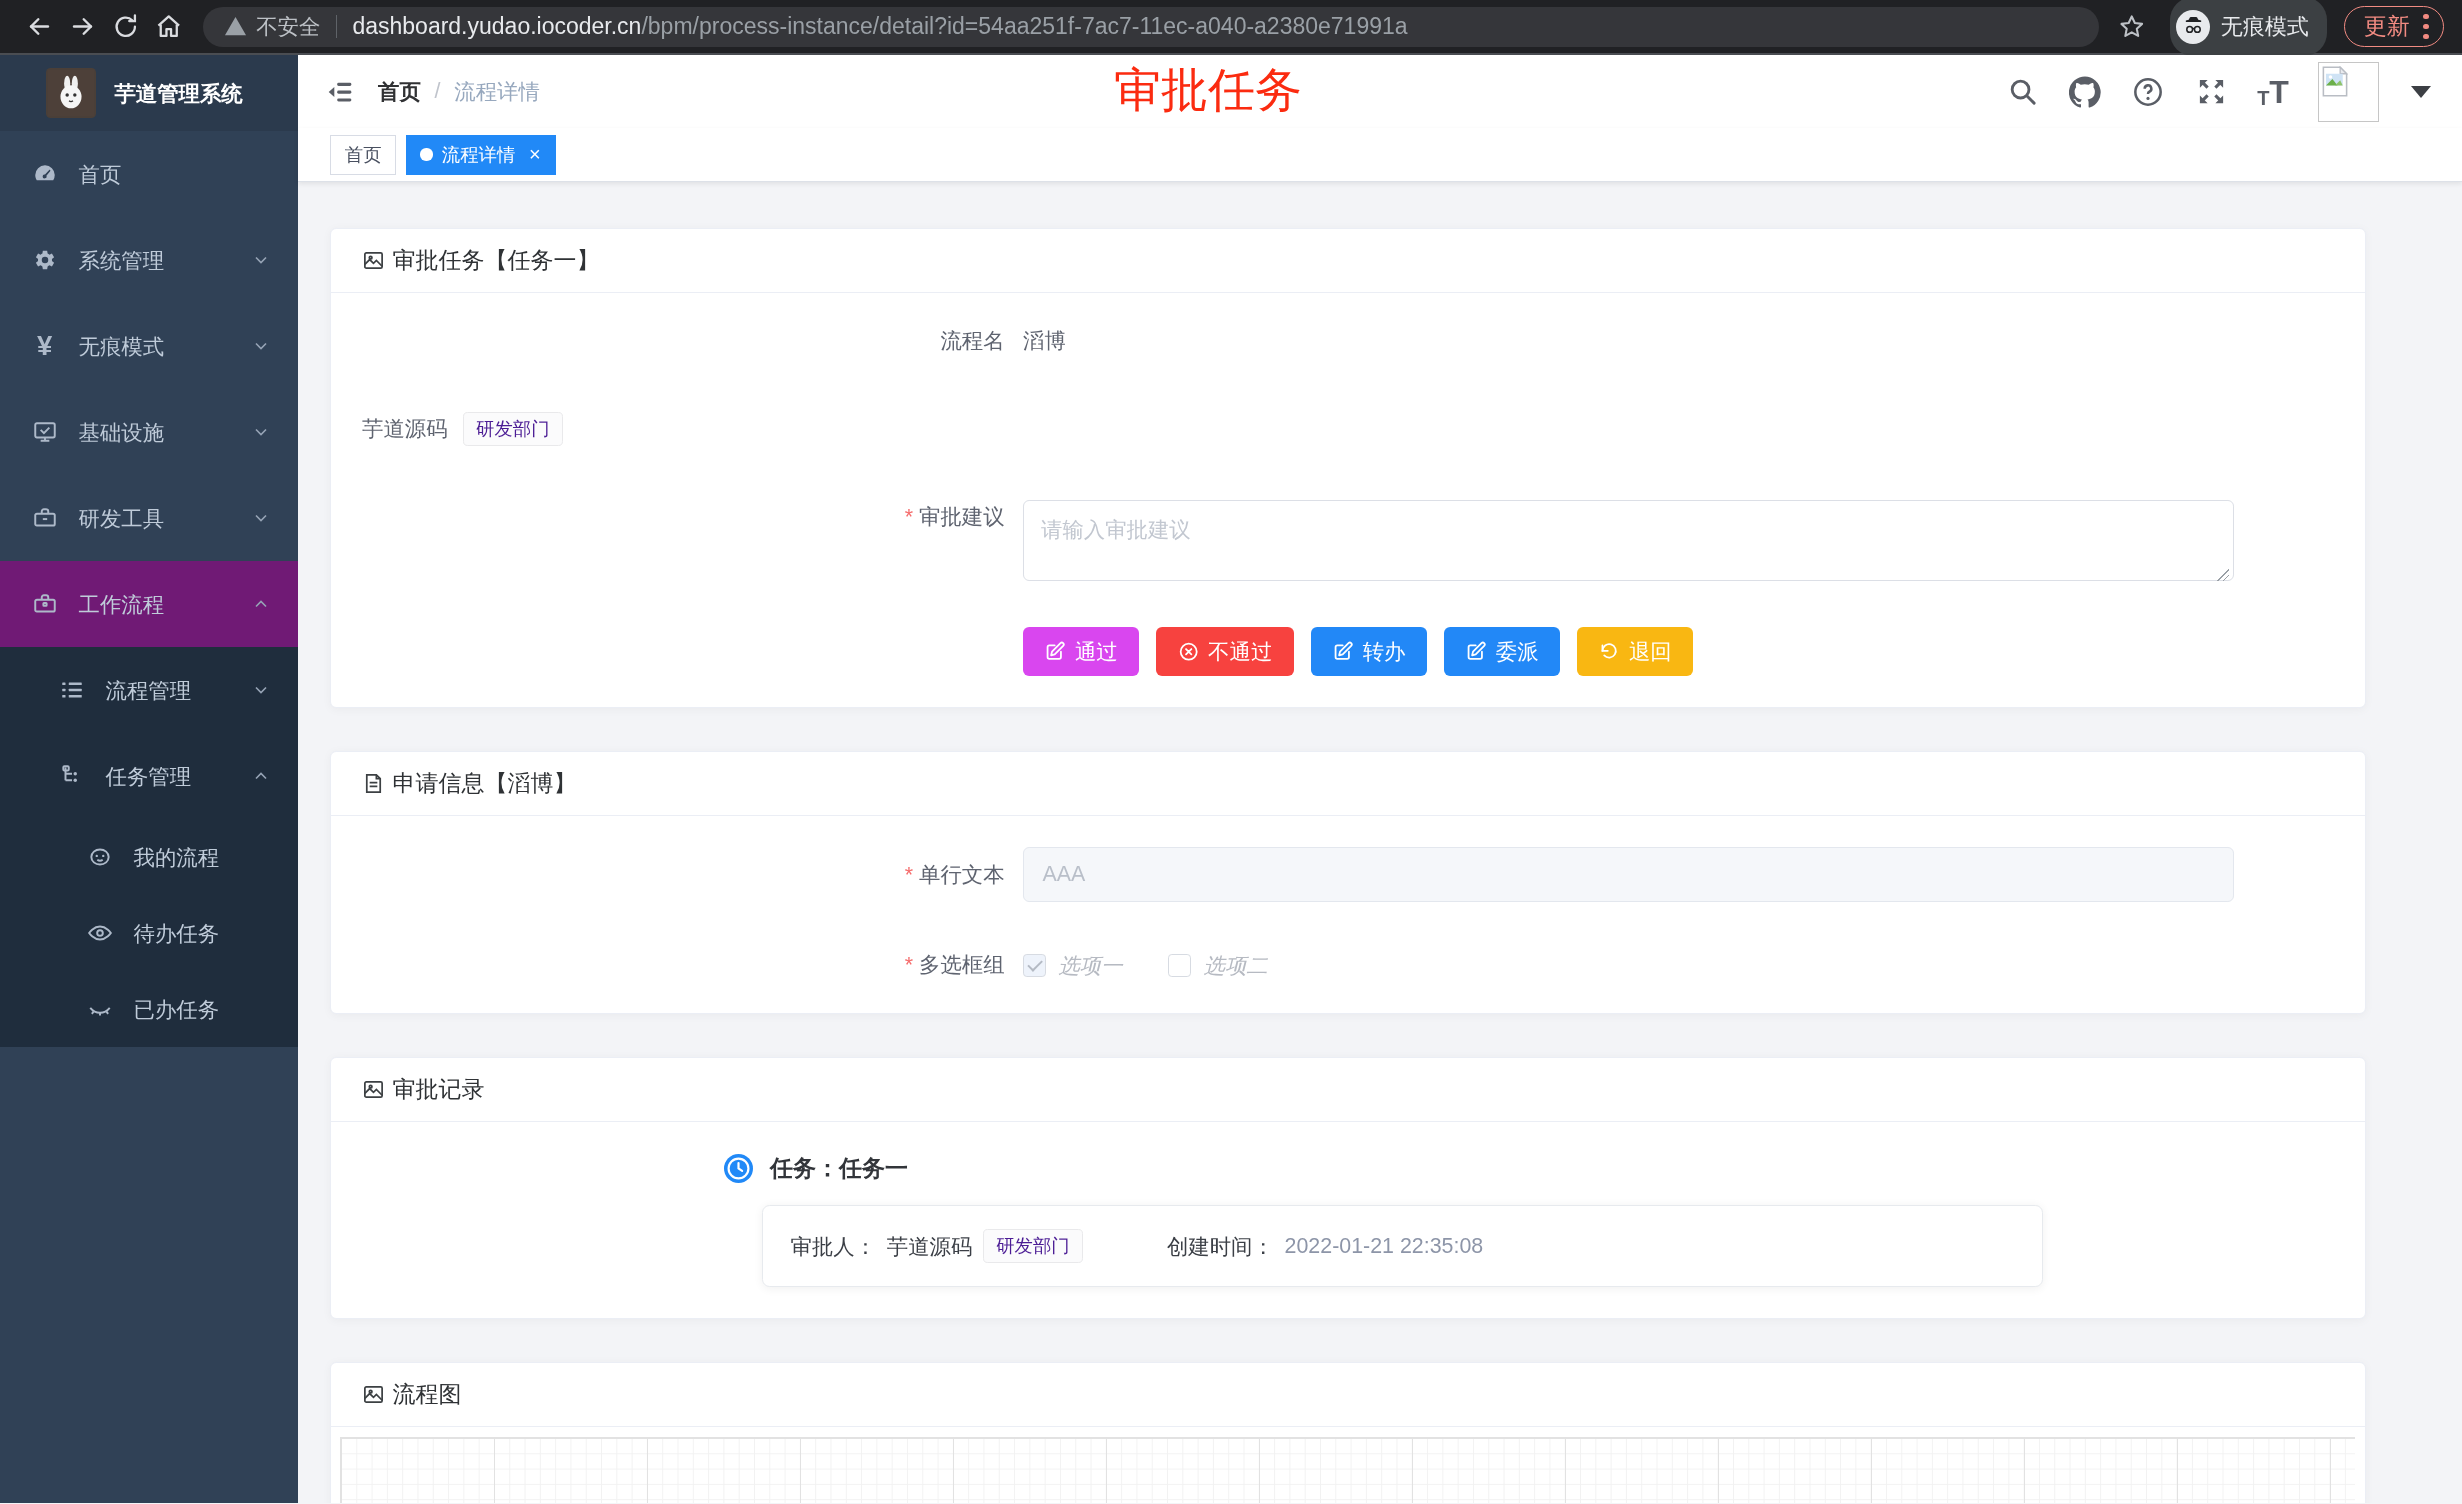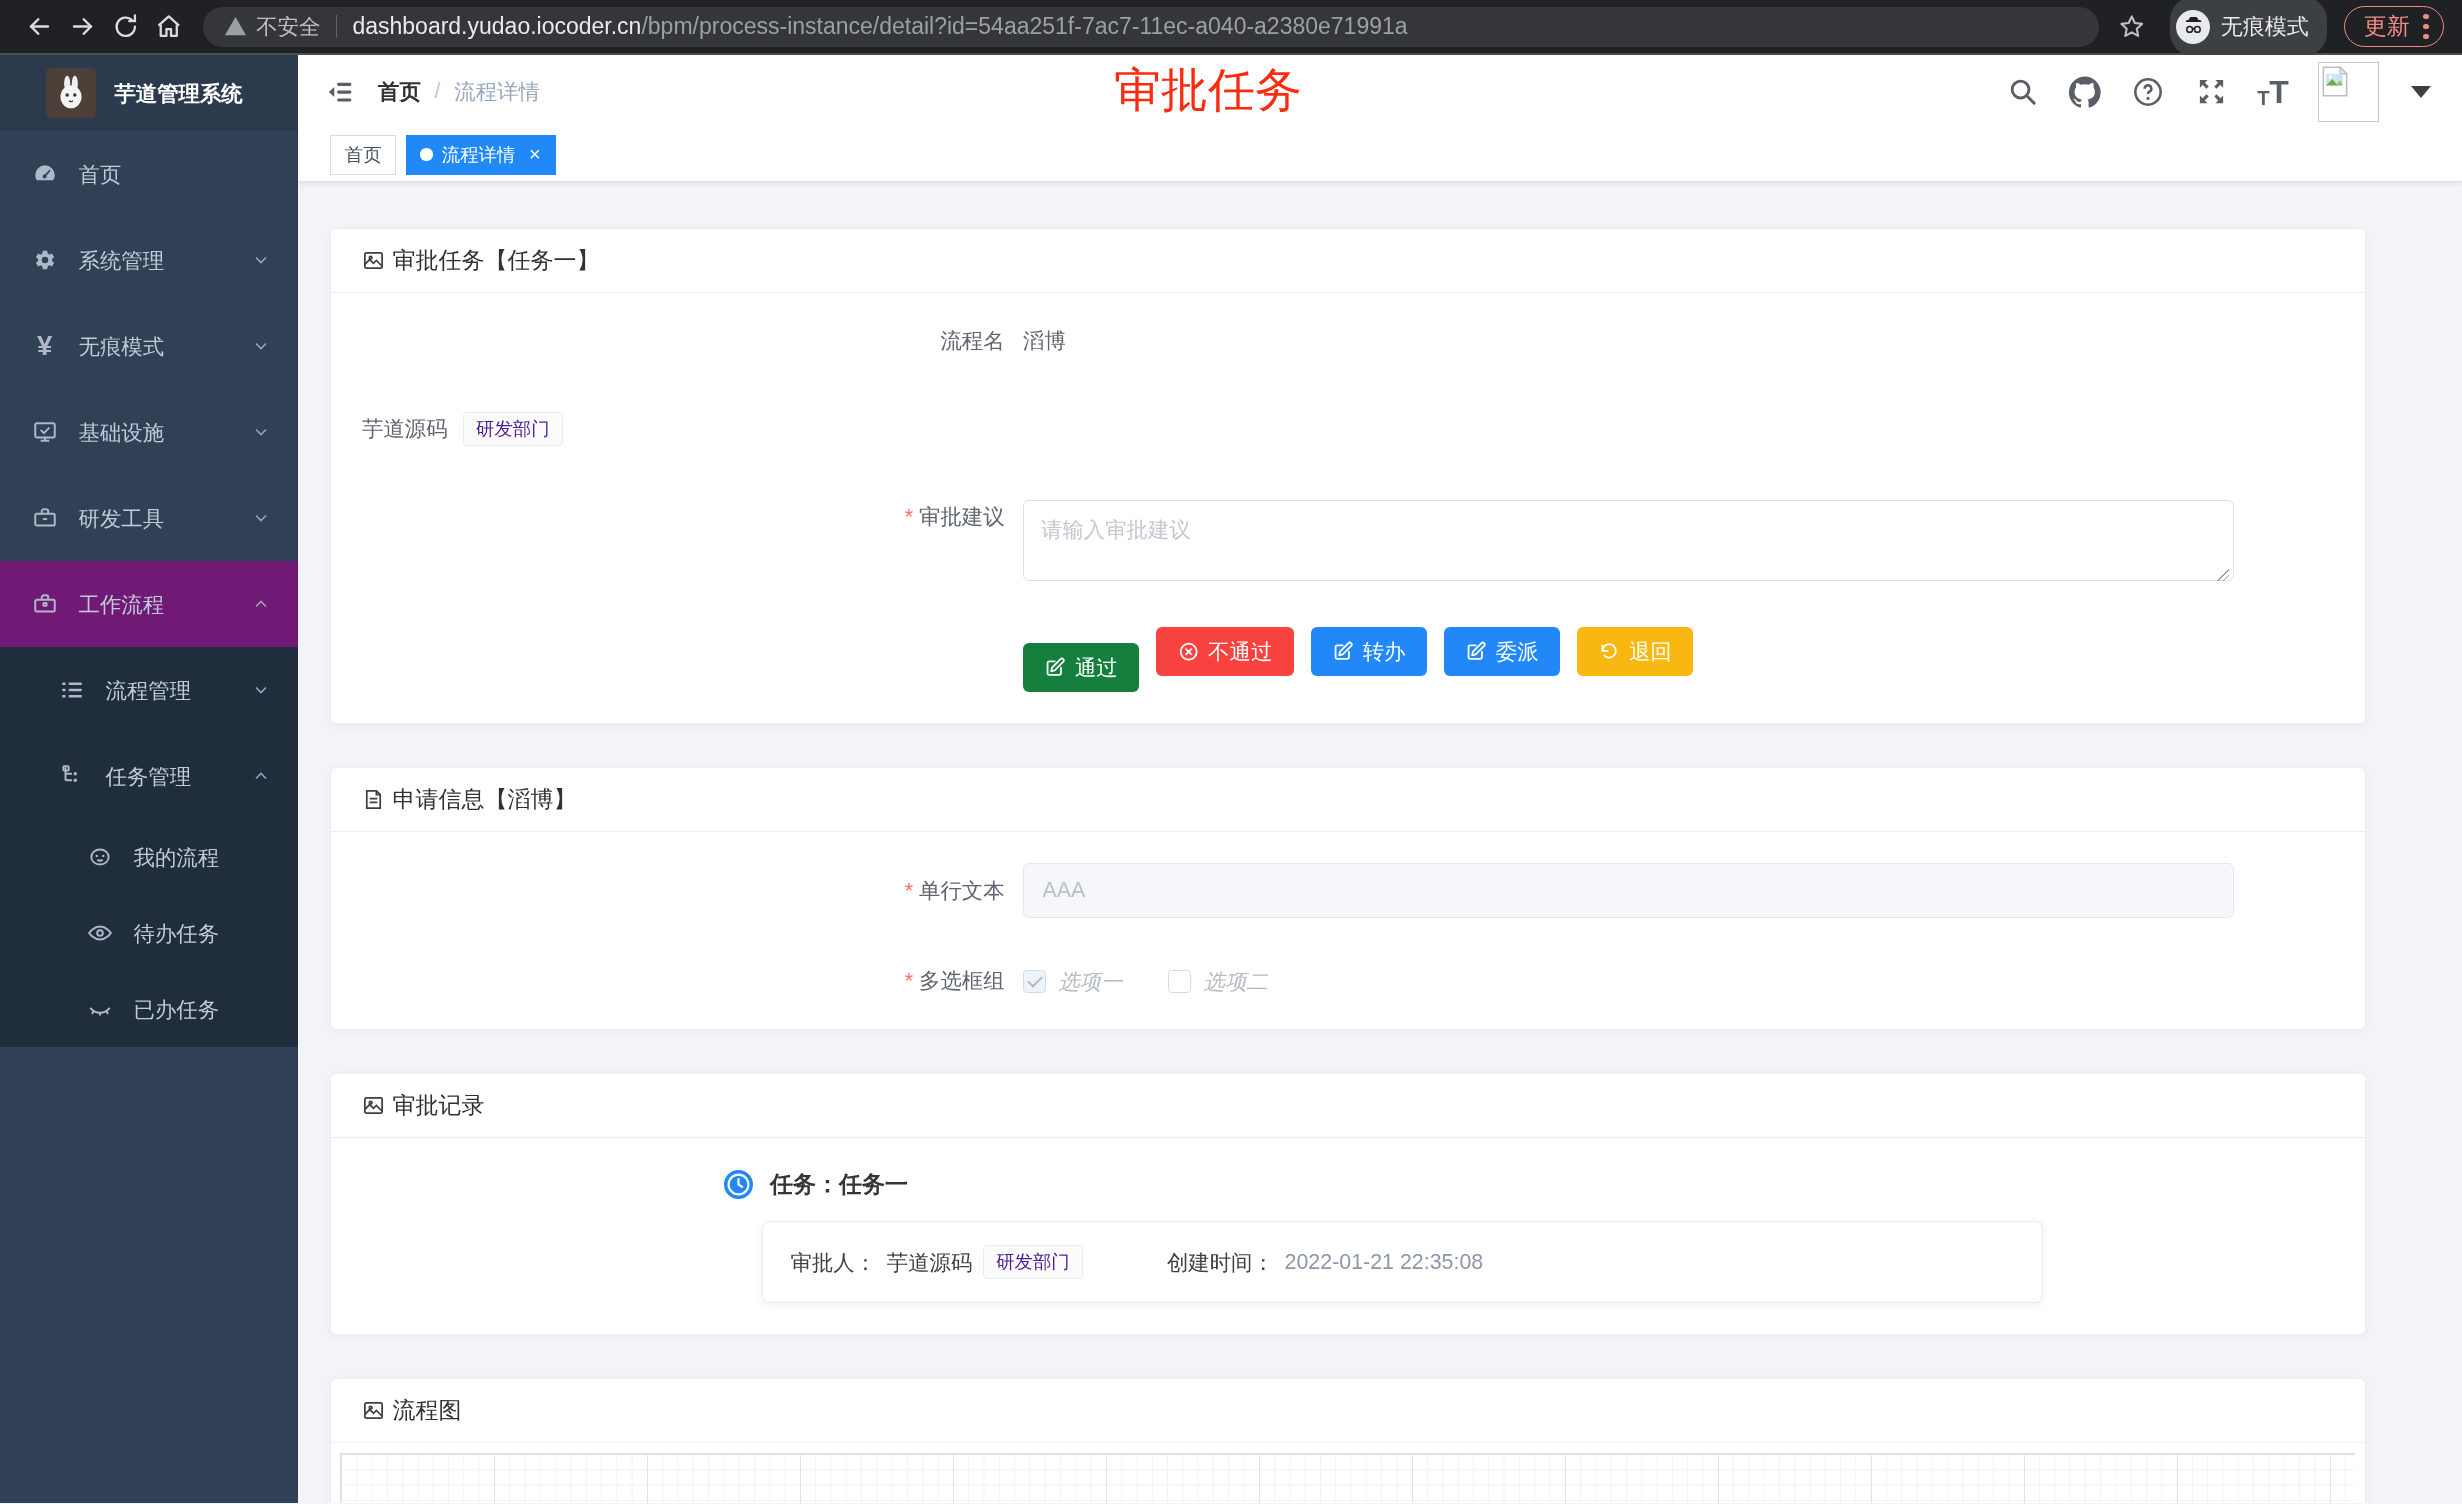--- a/index.html
+++ b/index.html
@@ -447,21 +447,21 @@
               <span class="etag">研发部门</span>
             </span>
           </div>
           <div class="frow top" style="margin-bottom:0">
             <span class="flabel req">审批建议</span>
             <span class="resize-grip">
               <textarea class="suggest" placeholder="请输入审批建议" style=""></textarea>
             </span>
           </div>
           <div class="btn-row">
-            <button class="btn" style="background: #15803d; margin-top: 16px;">
+            <button class="btn" style="background: #d946ef;">
               <svg width="21.4" height="21.4" viewBox="0 0 24 24" fill="none" stroke="#fff" stroke-width="2" stroke-linecap="round" stroke-linejoin="round">
                   <path d="M12 5H6a2 2 0 0 0-2 2v11a2 2 0 0 0 2 2h11a2 2 0 0 0 2-2v-6"></path>
                   <path d="M18.5 2.5a2.1 2.1 0 0 1 3 3L12 15l-4 1 1-4z"></path>
                 </svg>
               <span>通过</span>
             </button>
             <button class="btn" style="background: rgb(247, 66, 63);">
               <svg width="21.4" height="21.4" viewBox="0 0 24 24" fill="none" stroke="#fff" stroke-width="2" stroke-linecap="round">
                   <circle cx="12" cy="12" r="9"></circle>
                   <path d="M9 9l6 6M15 9l-6 6"></path>

